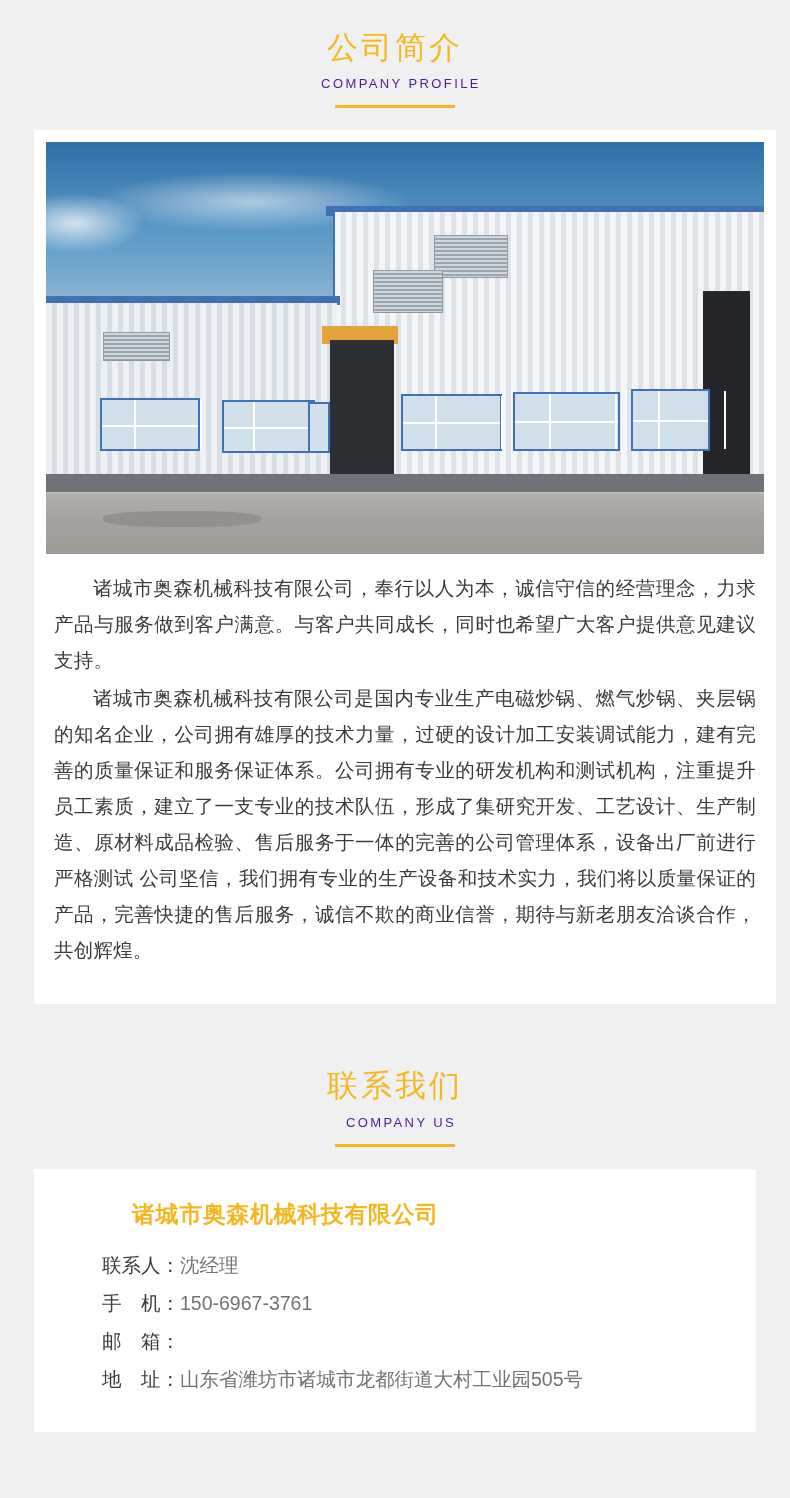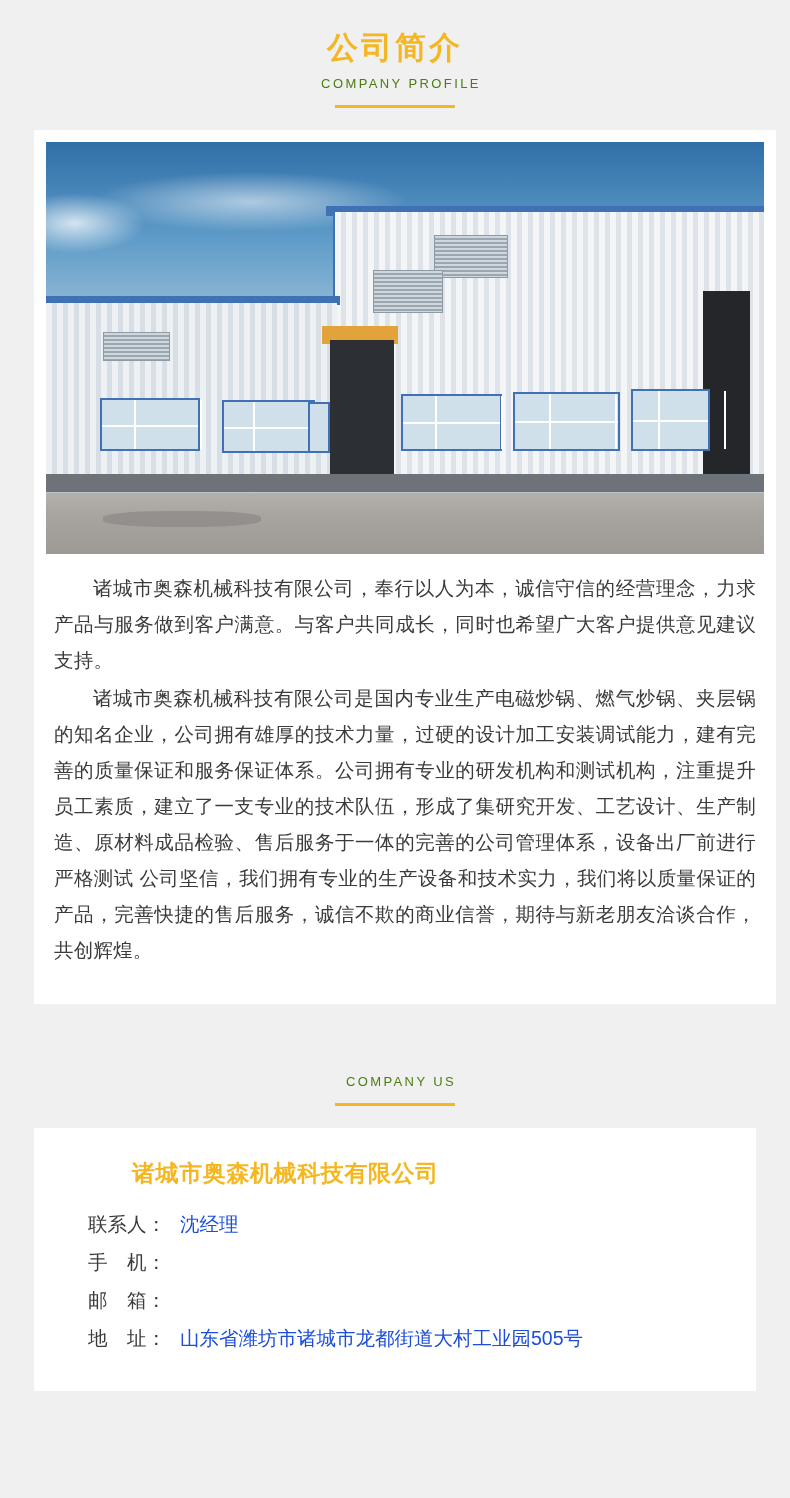--- a/index.html
+++ b/index.html
@@ -22,28 +22,28 @@
     overflow: hidden;
   }
 
   
   .section-head {
     text-align: center;
     padding-top: 28px;
   }
   .section-head .cn {
     font-size: 31px;
-    font-weight: bold;
+    font-weight: normal;
     color: #f5b721;
     letter-spacing: 3px;
     line-height: 1.3;
   }
   .section-head .en {
     font-size: 13px;
-    color: #4d7c0f;
+    color: #4c1d95;
     letter-spacing: 2.4px;
     margin-top: 8px;
     margin-left: 12px;
   }
   .section-head .rule {
     width: 120px;
     height: 3px;
     background: #f5b721;
     margin: 14px auto 0 auto;
   }
@@ -214,23 +214,24 @@
     display: flex;
     align-items: baseline;
     font-size: 19.5px;
     color: #3b3b3b;
     line-height: 38px;
     white-space: nowrap;
   }
   .contact-row .lbl {
     min-width: 92px;
     color: #3b3b3b;
+    text-align: right;
   }
   .contact-row .val {
-    color: #1d4ed8;
+    color: #737373;
   }
   .spacer-sm { height: 34px; }
 </style>
 </head>
 <body>
 
 <div class="page">
 
   <div class="section-head">
     <div class="cn">公司简介</div>
@@ -276,34 +277,36 @@
 
     <div class="profile-body">
       <p>诸城市奥森机械科技有限公司，奉行以人为本，诚信守信的经营理念，力求产品与服务做到客户满意。与客户共同成长，同时也希望广大客户提供意见建议支持。</p>
       <p>诸城市奥森机械科技有限公司是国内专业生产电磁炒锅、燃气炒锅、夹层锅的知名企业，公司拥有雄厚的技术力量，过硬的设计加工安装调试能力，建有完善的质量保证和服务保证体系。公司拥有专业的研发机构和测试机构，注重提升员工素质，建立了一支专业的技术队伍，形成了集研究开发、工艺设计、生产制造、原材料成品检验、售后服务于一体的完善的公司管理体系，设备出厂前进行严格测试  公司坚信，我们拥有专业的生产设备和技术实力，我们将以质量保证的产品，完善快捷的售后服务，诚信不欺的商业信誉，期待与新老朋友洽谈合作，共创辉煌。</p>
     </div>
   </div>
 
   <div class="spacer-sm"></div>
 
   <div class="section-head">
+    <div class="cn">联系我们</div>
     <div class="en">COMPANY US</div>
     <div class="rule"></div>
   </div>
 
   <div class="contact-card">
     <div class="contact-company">诸城市奥森机械科技有限公司</div>
 
     <div class="contact-row">
       <span class="lbl">联系人：</span>
       <span class="val">沈经理</span>
     </div>
 
     <div class="contact-row">
       <span class="lbl">手　机：</span>
+      <span class="val second">150-6967-3761</span>
     </div>
 
     <div class="contact-row">
       <span class="lbl">邮　箱：</span>
     </div>
 
     <div class="contact-row">
       <span class="lbl">地　址：</span>
       <span class="val">山东省潍坊市诸城市龙都街道大村工业园505号</span>
     </div>

